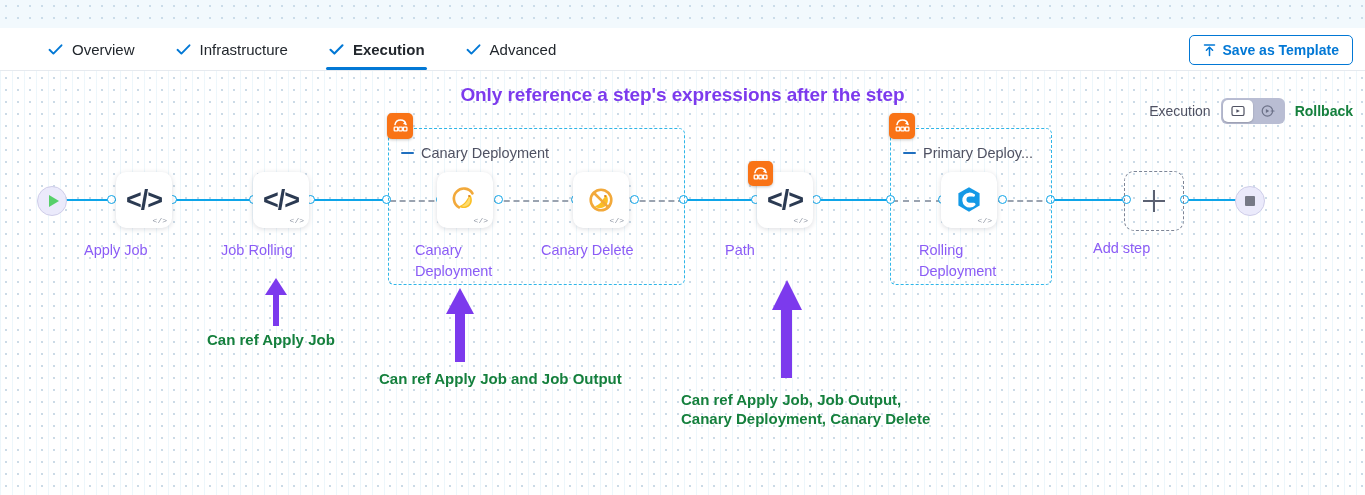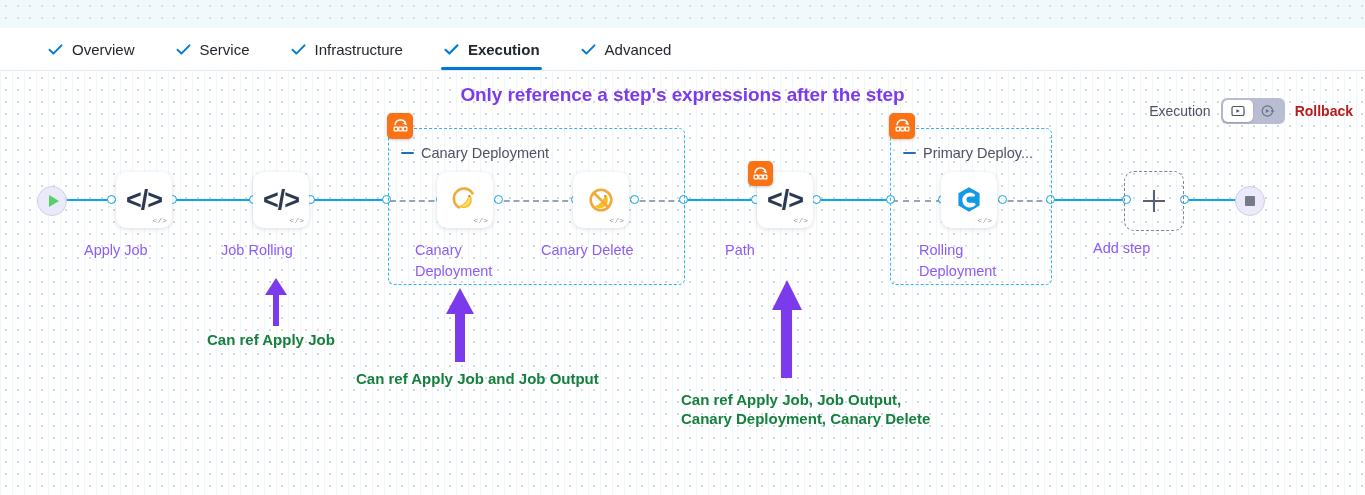--- a/index.html
+++ b/index.html
@@ -144,21 +144,21 @@
   }
   .seg-item {
     width: 30px; height: 22px;
     display: flex; align-items: center; justify-content: center;
     border-radius: 5px;
     cursor: pointer;
   }
   .seg-item.on { background: #ffffff; box-shadow: 0 1px 2px rgba(0,0,0,.2); }
   .rollback {
     font-size: 14px;
-    color: #b91c1c;
+    color: #15803d;
     font-weight: bold;
     cursor: pointer;
   }
 
   
   .pipeline { position: absolute; left:0; top:0; width:1365px; height:408px; z-index: 4; border-radius: 32px; }
 
   
   .group {
     position: absolute;
@@ -323,28 +323,20 @@
 
     <div class="tab">
       <span class="chk">
         <svg width="17" height="17" viewBox="0 0 17 17">
             <path d="M2.5 8.8 L6.4 12.6 L14.5 4.3" fill="none" stroke="#0278d5" stroke-width="1.9" stroke-linecap="round" stroke-linejoin="round"></path>
           </svg>
       </span>
       <span>Overview</span>
     </div>
 
-    <div class="tab">
-      <span class="chk">
-        <svg width="17" height="17" viewBox="0 0 17 17">
-            <path d="M2.5 8.8 L6.4 12.6 L14.5 4.3" fill="none" stroke="#0278d5" stroke-width="1.9" stroke-linecap="round" stroke-linejoin="round"></path>
-          </svg>
-      </span>
-      <span>Service</span>
-    </div>
 
     <div class="tab">
       <span class="chk">
         <svg width="17" height="17" viewBox="0 0 17 17">
             <path d="M2.5 8.8 L6.4 12.6 L14.5 4.3" fill="none" stroke="#0278d5" stroke-width="1.9" stroke-linecap="round" stroke-linejoin="round"></path>
           </svg>
       </span>
       <span>Infrastructure</span>
     </div>
 
@@ -361,20 +353,30 @@
       <span class="chk">
         <svg width="17" height="17" viewBox="0 0 17 17">
             <path d="M2.5 8.8 L6.4 12.6 L14.5 4.3" fill="none" stroke="#0278d5" stroke-width="1.9" stroke-linecap="round" stroke-linejoin="round"></path>
           </svg>
       </span>
       <span>Advanced</span>
     </div>
 
   </div>
 
+  <div class="save-tpl">
+    <span>
+      <svg width="13" height="14" viewBox="0 0 13 14">
+        <path d="M1.5 2 H11.5" stroke="#0278d5" stroke-width="1.5" stroke-linecap="round"></path>
+        <path d="M6.5 12.5 V4.4" stroke="#0278d5" stroke-width="1.5" stroke-linecap="round"></path>
+        <path d="M3.4 7.3 L6.5 4.2 L9.6 7.3" fill="none" stroke="#0278d5" stroke-width="1.5" stroke-linecap="round" stroke-linejoin="round"></path>
+      </svg>
+    </span>
+    <span>Save as Template</span>
+  </div>
 </div>
 
 <div class="headline">Only reference a step's expressions after the step</div>
 
 <div class="exec-ctl">
   <span class="exec-label">Execution</span>
   <div class="seg">
     <div class="seg-item on">
       <span>
         <svg width="14" height="14" viewBox="0 0 14 14">
@@ -550,21 +552,21 @@
   </svg>
 </div>
 <div class="ann-text" style="left:207px; top:330px;">Can ref Apply Job</div>
 
 <div class="arrow" style="left:444px; top:288px;">
   <svg width="32" height="74" viewBox="0 0 32 74">
     <rect x="11" y="22" width="10" height="52" fill="#7c3aed"></rect>
     <path d="M16 0 L30 26 L2 26 Z" fill="#7c3aed"></path>
   </svg>
 </div>
-<div class="ann-text" style="left:356px; top:369px;">Can ref Apply Job and Job Output</div>
+<div class="ann-text" style="left:379px; top:369px;">Can ref Apply Job and Job Output</div>
 
 <div class="arrow" style="left:770px; top:280px;">
   <svg width="34" height="98" viewBox="0 0 34 98">
     <rect x="11" y="26" width="11" height="72" fill="#7c3aed"></rect>
     <path d="M17 0 L32 30 L2 30 Z" fill="#7c3aed"></path>
   </svg>
 </div>
 <div class="ann-text" style="left:681px; top:390px;">Can ref Apply Job, Job Output,
 Canary Deployment, Canary Delete</div>
 

